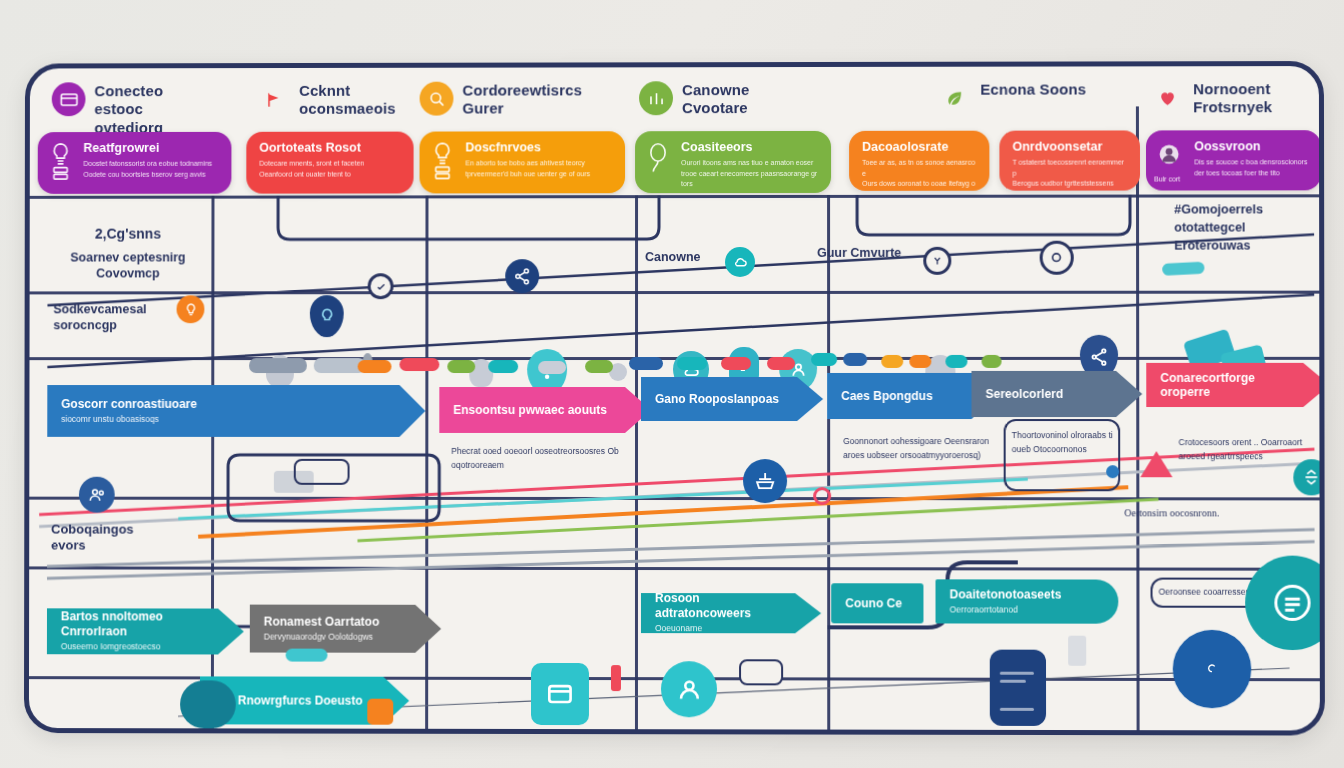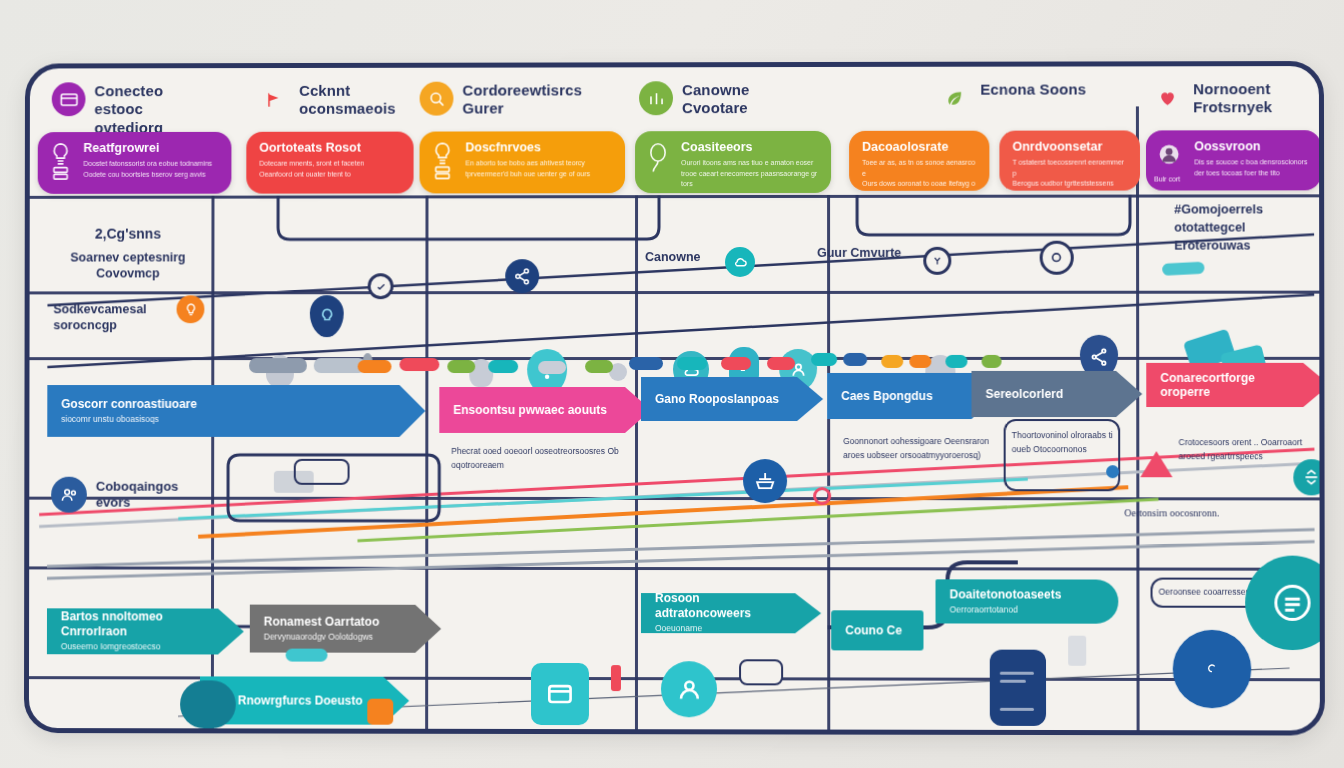--- a/index.html
+++ b/index.html
@@ -69,21 +69,21 @@
     margin-bottom: 4px; filter: blur(.4px);
   }
   .cap-sub { font-size: 7px; line-height: 1.5; opacity: .88; filter: blur(.7px); word-break: break-all; }
 
   
   .lbl-block { position: absolute; color: #2b3560; filter: blur(.4px); }
   .lbl-big { font-size: 14px; font-weight: 700; line-height: 1.25; text-align: center; }
   .lbl-sm  { font-size: 12.5px; font-weight: 700; line-height: 1.28; }
 
   
-  .badge-row { position: absolute; display: flex; gap: 9px; align-items: center; }
+  .badge-row { position: absolute; display: flex; gap: 9px; align-items: center; flex-direction: column; }
   .badge-circ {
     width: 36px; height: 36px; border-radius: 50%;
     background: #2b5c9e; color: #fff;
     display: flex; align-items: center; justify-content: center; flex: 0 0 auto;
   }
   .badge-circ svg { width: 19px; height: 19px; }
   .badge-lbl { font-size: 13px; font-weight: 700; color: #2b3560; line-height: 1.25; filter: blur(.4px); }
 
   
   .chev {
@@ -527,21 +527,21 @@
   <div class="chev" style="left:172px;top:610px;width:210px;height:48px;background:#17b6bb;">
     <div class="chev-t">can Rnowrgfurcs    Doeusto</div>
   </div>
   <div class="blob" style="left:152px;top:614px;width:56px;height:48px;background:#147e93;border-radius:28px;"></div>
 
   <div class="chev" style="left:614px;top:526px;width:180px;height:40px;background:#17a3a8;">
     <div class="chev-t">Rosoon adtratoncoweers</div>
     <div class="chev-s">Ooeuonarne</div>
   </div>
 
-  <div class="chev flat" style="left:804px;top:516px;width:92px;height:40px;background:#17a3a8;margin-top:27px;">
+  <div class="chev flat" style="left:804px;top:516px;width:92px;height:40px;background:#17a3a8;">
     <div class="chev-t">Couno Ce</div>
   </div>
 
   <div class="chev flat" style="left:908px;top:512px;width:182px;height:44px;background:#17a3a8;border-radius:3px 40px 40px 3px;">
     <div class="chev-t">Doaitetonotoaseets</div>
     <div class="chev-s">Oerroraorrtotanod</div>
   </div>
 
   <div class="note-out" style="left:1122px;top:510px;width:120px;height:30px;"></div>
   <div class="note-txt" style="left:1130px;top:518px;width:106px;">Oeroonsee cooarresser</div>

